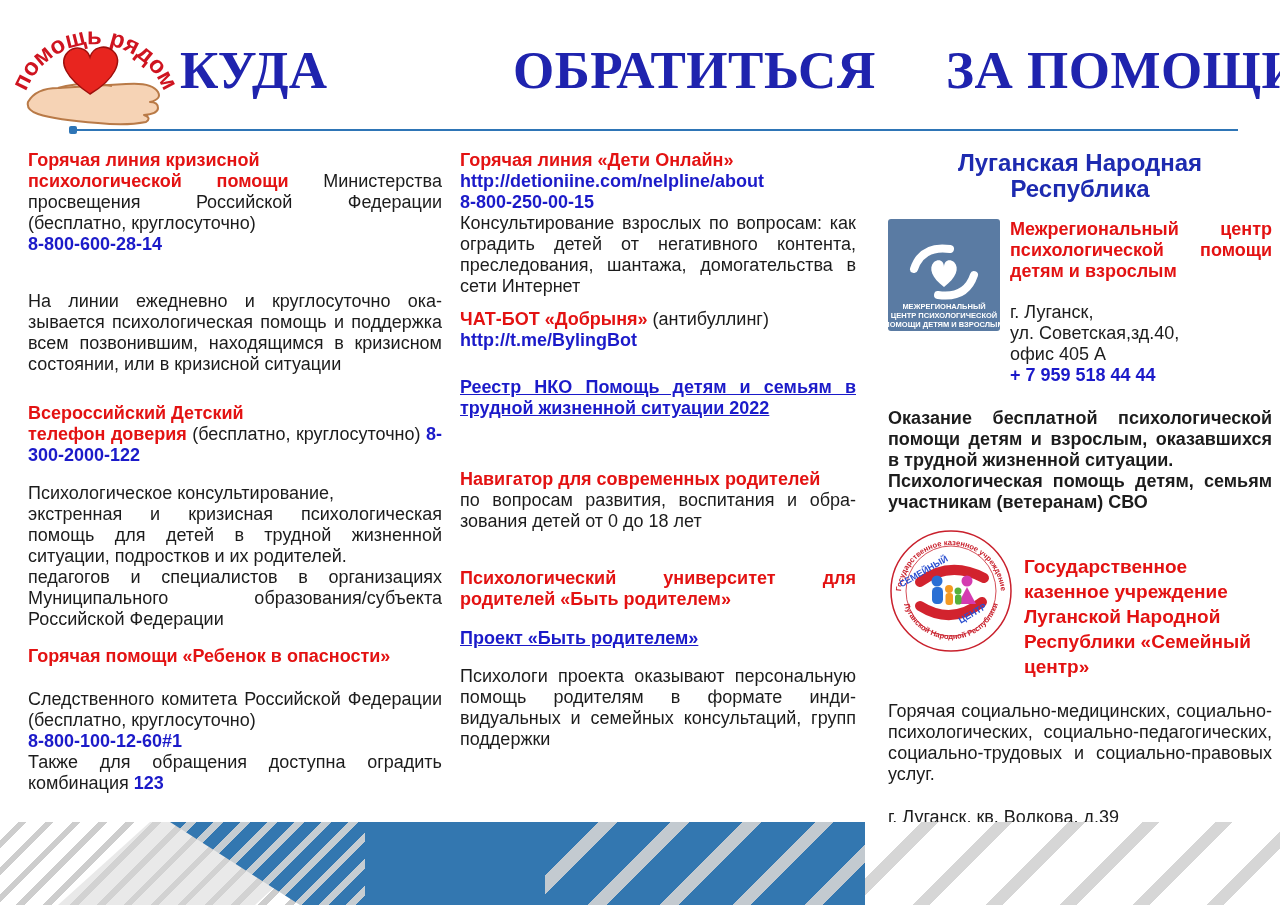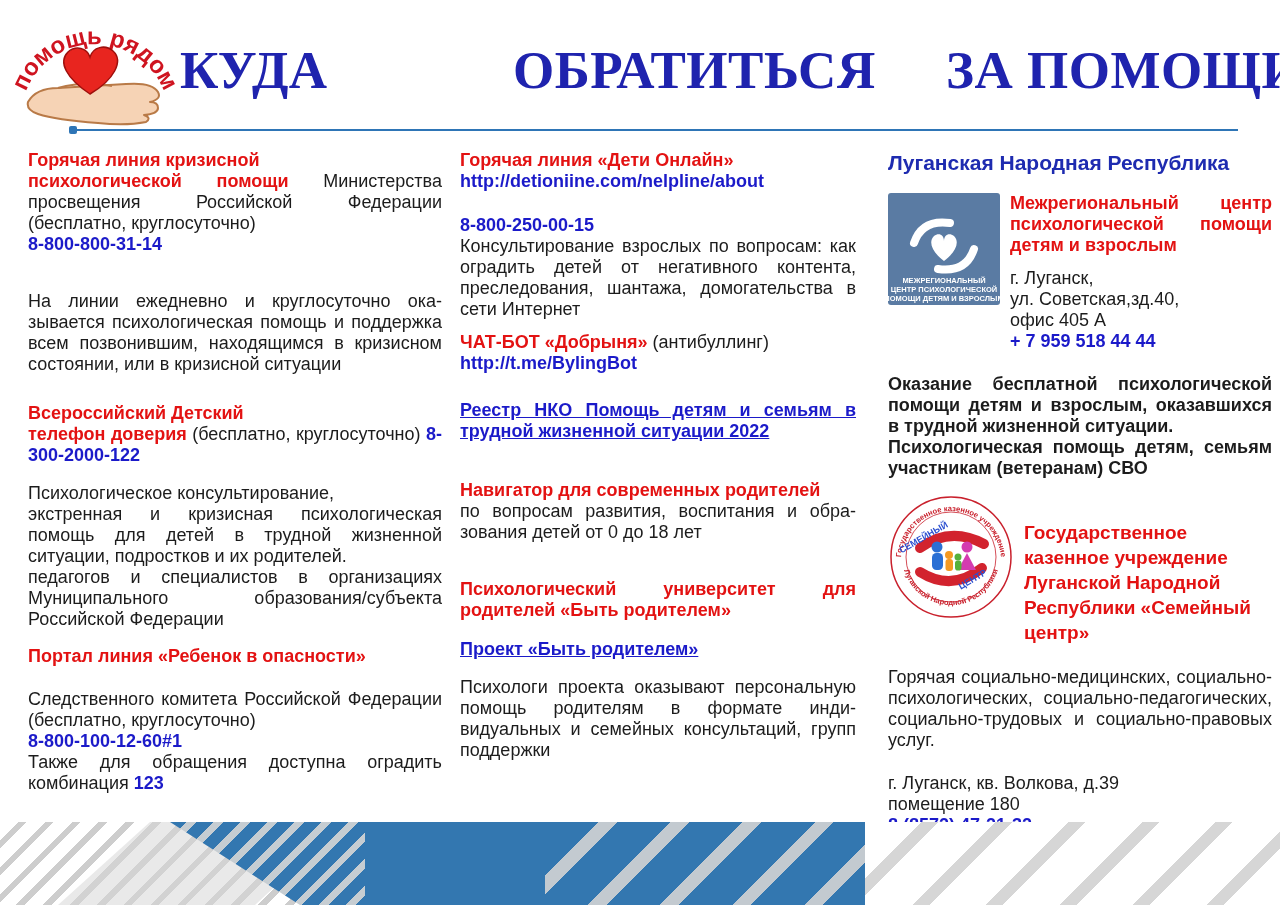--- a/index.html
+++ b/index.html
@@ -33,25 +33,25 @@
   .t3{left:946px;}
   .divider{position:absolute;left:72px;top:129px;width:1166px;height:2px;background:var(--steel);}
   .divider:before{content:"";position:absolute;left:-3px;top:-3px;width:8px;height:8px;background:var(--steel);border-radius:2px;}
 
   
   .col{position:absolute;top:150px;}
   .col1{left:28px;width:414px;}
   .col2{left:460px;width:396px;}
   .col3{left:888px;width:384px;}
 
-  .lnr-heading{font-size:21px;line-height:26px;font-weight:bold;color:#1e2bb0;}
+  .lnr-heading{font-size:24px;line-height:26px;font-weight:bold;color:#1e2bb0;text-align:center;}
 
   .lrow{display:flex;gap:10px;}
   .lrow .txt{flex:1;min-width:0;}
-  .mezh-addr{margin-top:12px;}
+  .mezh-addr{margin-top:20px;}
   .fam-title{padding-top:26px;font-size:19px;line-height:25px;}
 
   
   .footer{position:absolute;left:0;top:822px;width:1280px;height:83px;background:#fff;}
   .fseg{position:absolute;top:0;height:83px;}
   .f-a{left:0;width:330px;background:repeating-linear-gradient(135deg,#ffffff 0 13px,#cdcdcd 13px 19px);}
   .f-wedge{left:0;width:360px;clip-path:polygon(150px 0,345px 0,255px 100%,58px 100%);
            background:repeating-linear-gradient(135deg,#e9e9e9 0 13px,#d2d2d2 13px 19px);}
   .f-b{left:170px;width:200px;background:repeating-linear-gradient(135deg,var(--footblue) 0 12px,#c6cdd2 12px 19px);
        clip-path:polygon(0 0,100% 0,100% 100%,65% 100%);}
@@ -85,54 +85,54 @@
   <div class="hdr t2">ОБРАТИТЬСЯ</div>
   <div class="hdr t3">ЗА ПОМОЩИ</div>
   <div class="divider"></div>
 
   <div class="col col1">
     <div style="margin-bottom:36px;">
       <p class="just">
         <span class="red b">Горячая линия кризисной</span><br>
         <span class="red b">психологической помощи</span><span> Министерства просвещения Российской Федерации (бесплатно, круглосуточно)</span>
       </p>
-      <div class="blue b">8-800-800-31-14</div>
+      <div class="blue b">8-800-600-28-14</div>
     </div>
     <p class="just prelin" style="margin-bottom:28px;">На линии ежедневно и круглосуточно ока­зывается психологическая помощь и под­держка всем позвонившим, находящимся в кризисном состоянии, или в кризисной ситуации</p>
 
     <p class="just" style="margin-bottom:17px;">
       <span class="red b">Всероссийский Детский</span><br>
       <span class="red b">телефон доверия</span><span> (бесплатно, круглосу­точно) </span><span class="blue b">8-300-2000-122</span>
     </p>
     <p class="just prelin" style="margin-bottom:16px;">Психологическое консультирование,
 экстренная и кризисная психологическая помощь для детей в трудной жизненной ситуации, подростков и их родителей.
 педагогов и специалистов в организациях Муниципального образования/субъекта Российской Федерации</p>
 
-    <p class="red b" style="margin-bottom:22px;">Портал линия «Ребенок в опасности»</p>
+    <p class="red b" style="margin-bottom:22px;">Горячая помощи «Ребенок в опасности»</p>
     <div>
       <p class="just">Следственного комитета Российской Феде­рации (бесплатно, круглосуточно)</p>
       <div class="blue b">8-800-100-12-60#1</div>
       <p class="just"><span>Также для обращения доступна оградить комбинация </span><span class="blue b">123</span></p>
     </div>
   </div>
 
   <div class="col col2">
-    <div style="margin-bottom:23px;">
+    <div style="">
       <div class="red b">Горячая линия «Дети Онлайн»</div>
       <div class="blue b">http://detioniine.com/nelpline/about</div>
     </div>
     <div style="margin-bottom:12px;">
       <div class="blue b">8-800-250-00-15</div>
       <p class="just">Консультирование взрослых  по вопросам: как оградить детей от негативного контен­та, преследования, шантажа, домогатель­ства в сети Интернет</p>
     </div>
     <div style="margin-bottom:26px;">
       <p><span class="red b">ЧАТ-БОТ «Добрыня»</span><span> (антибуллинг)</span></p>
       <div class="blue b">http://t.me/BylingBot</div>
     </div>
-    <p class="just link" style="margin-bottom:38px;">Реестр НКО Помощь детям и семьям в трудной жизненной ситуации 2022</p>
+    <p class="just link" style="margin-bottom:50px;">Реестр НКО Помощь детям и семьям в трудной жизненной ситуации 2022</p>
     <div style="margin-bottom:36px;">
       <div class="red b">Навигатор для современных родителей</div>
       <p class="just">по вопросам развития, воспитания и обра­зования детей от 0 до 18 лет</p>
     </div>
     <p class="just red b" style="margin-bottom:18px;">Психологический университет для родителей «Быть родителем»</p>
     <div style="margin-bottom:17px;"><span class="link">Проект «Быть родителем»</span></div>
     <p class="just">Психологи проекта оказывают персональ­ную помощь родителям в формате инди­видуальных и семейных консультаций, групп поддержки</p>
   </div>
 
   <div class="col col3">

